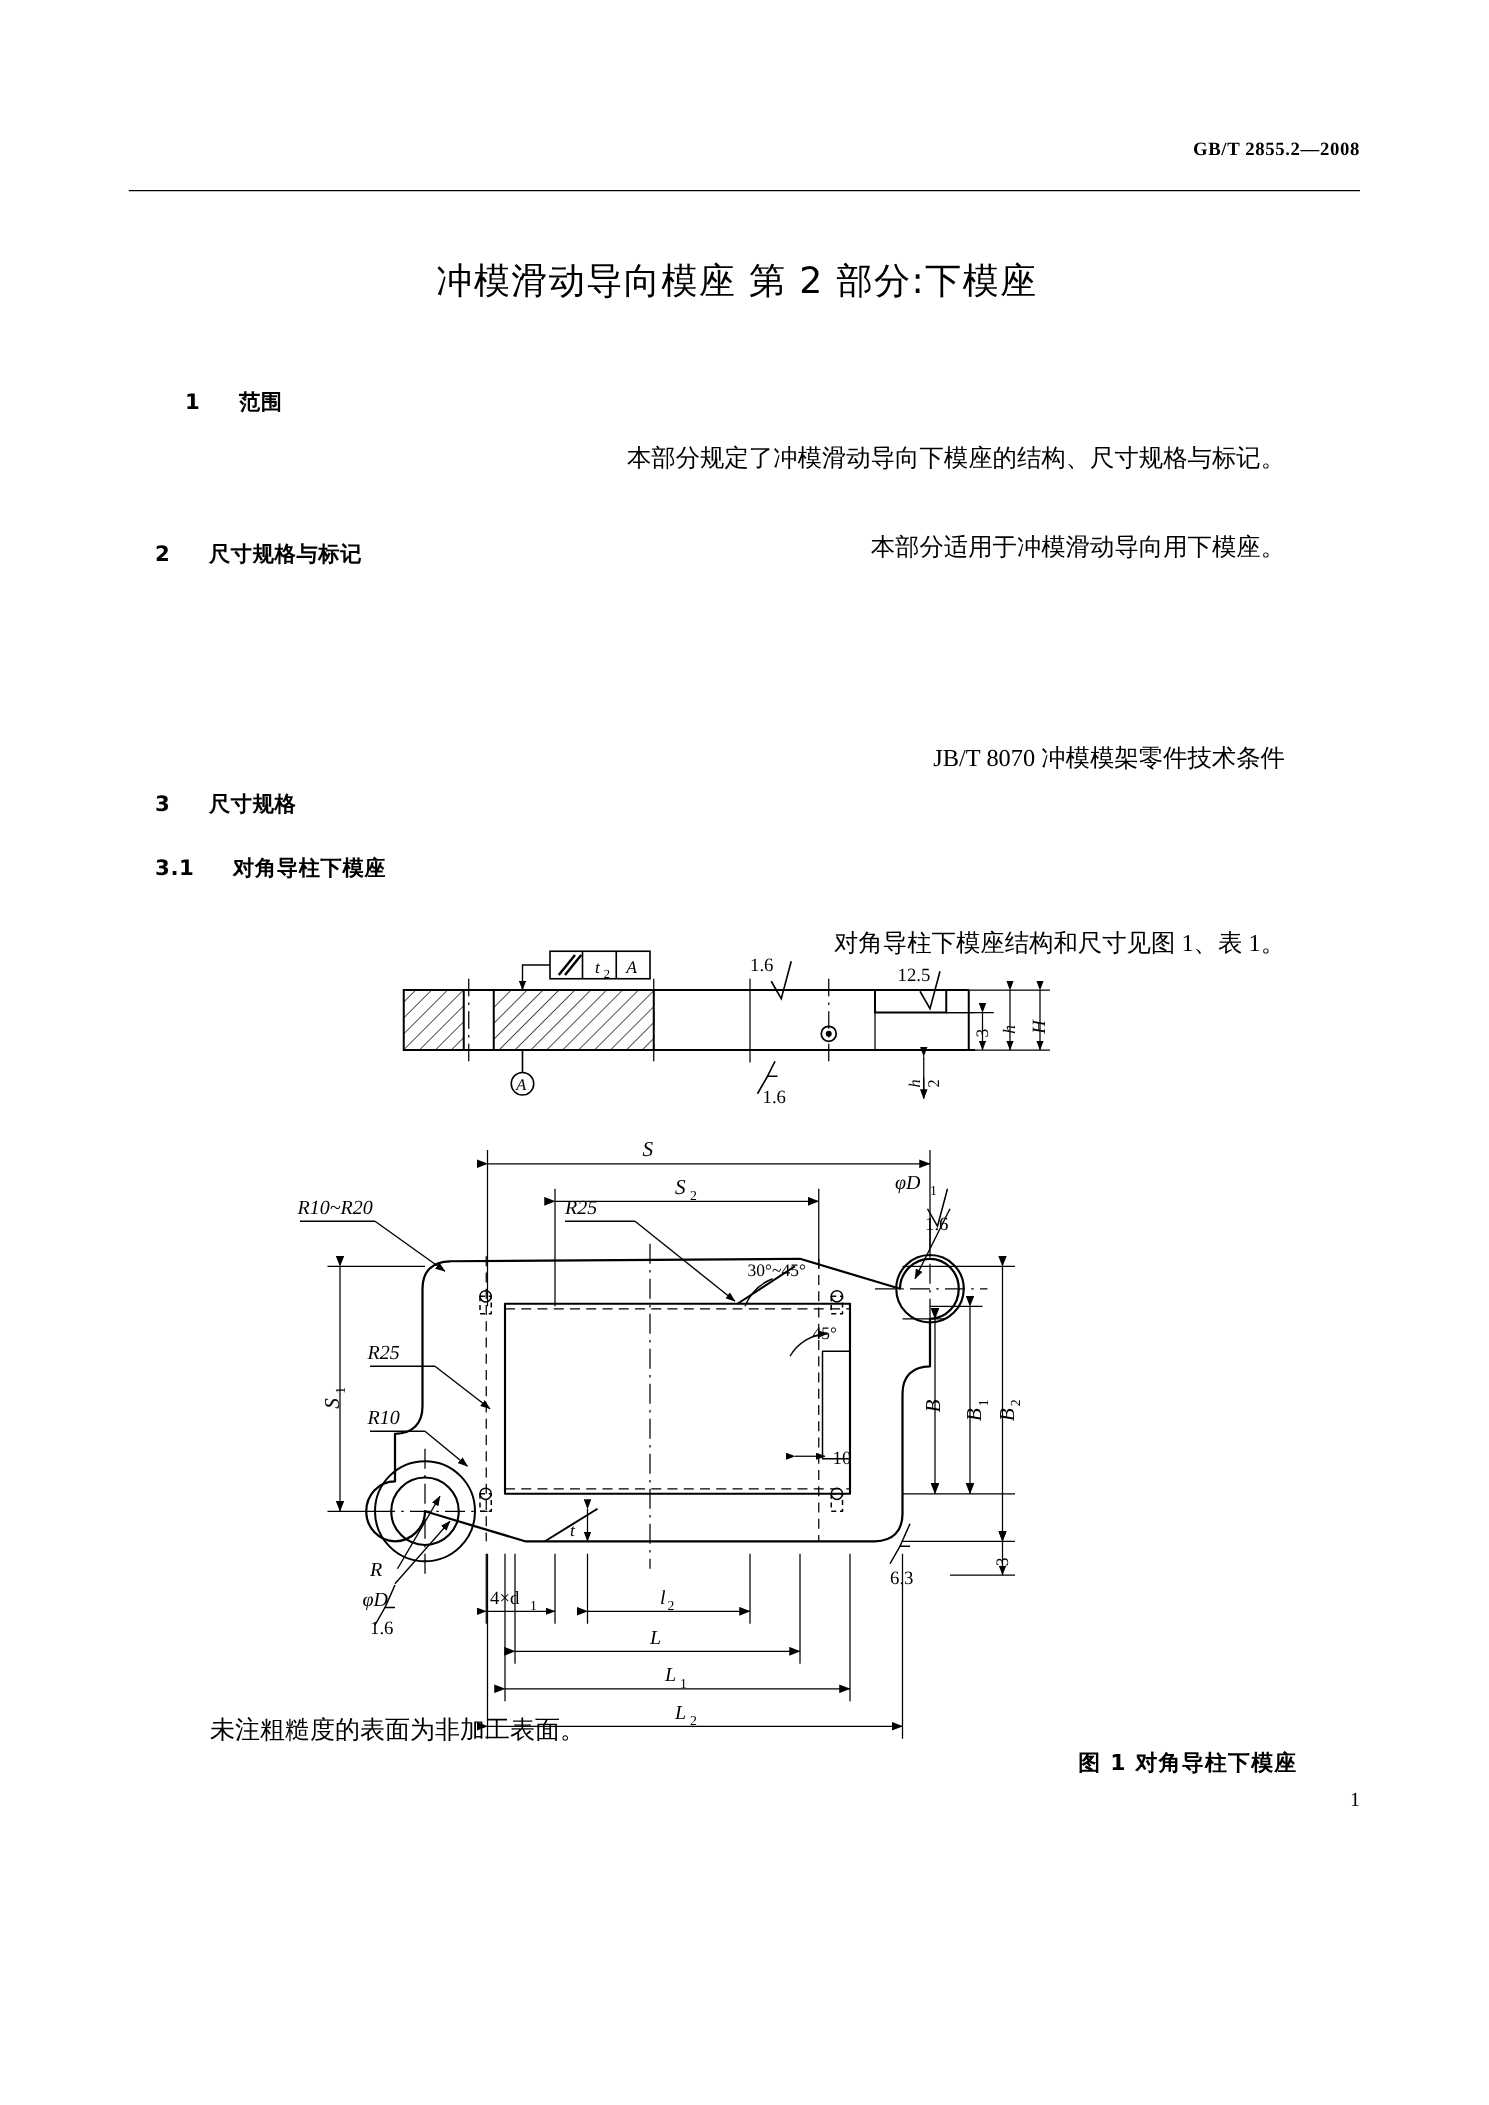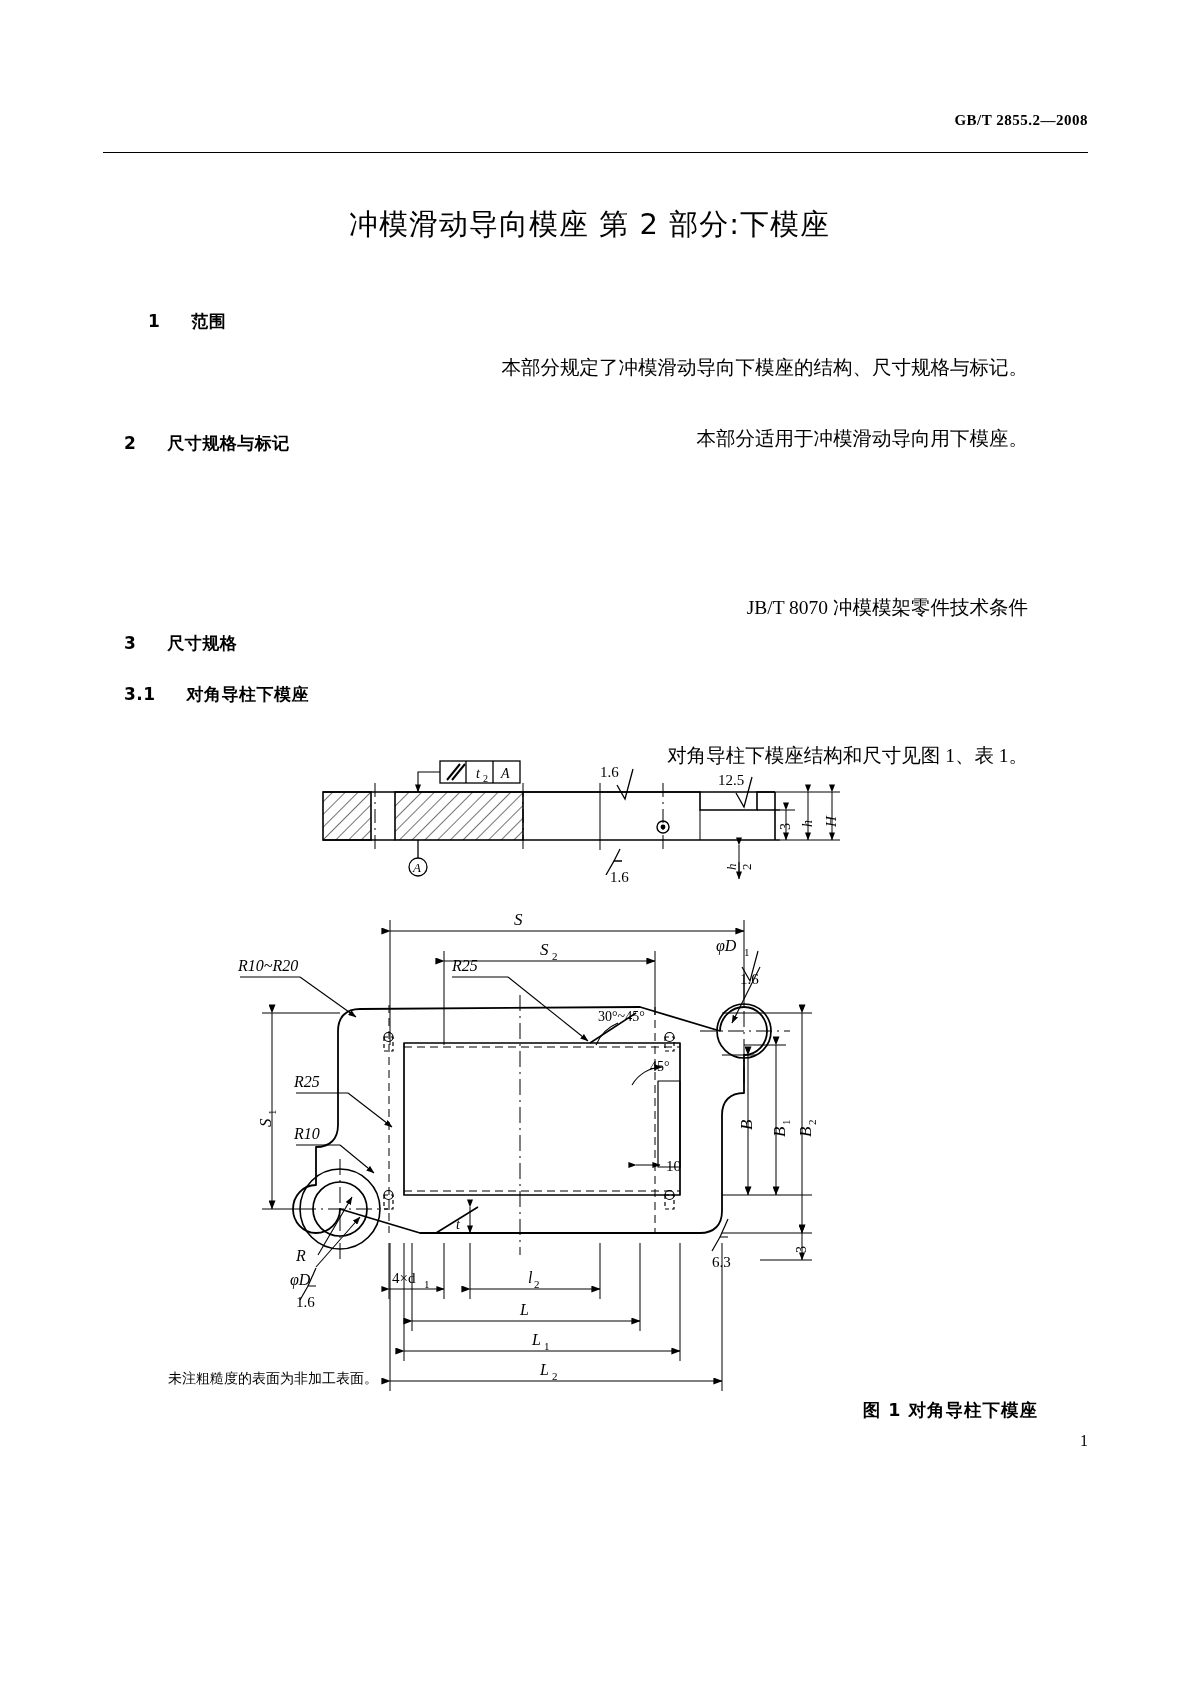--- a/index.html
+++ b/index.html
@@ -20,21 +20,21 @@
   
   .h1{position:absolute;font-family:"DejaVu Sans","Liberation Sans",sans-serif;
       font-weight:bold;font-size:17px;letter-spacing:.5px;}
   .p{position:absolute;font-size:19.5px;line-height:31px;
      font-family:"Liberation Serif","DejaVu Serif",serif;text-align:right;}
   .p.indent{text-indent:39px;}
   .p.just{text-align:justify;text-justify:inter-ideograph;}
 
   
   .figwrap{position:absolute;left:0;top:755px;width:1191px;height:640px;}
-  .fig-note{position:absolute;left:168px;top:1370px;font-size:14px;}
+  .fig-note{position:absolute;left:168px;top:1370px;font-size:20px;}
   .fig-cap{position:absolute;left:0;top:1398px;width:1014px;text-align:right;
            font-family:"DejaVu Sans","Liberation Sans",sans-serif;
            font-weight:bold;font-size:17.5px;letter-spacing:1px;margin-left:24px;}
 
   .pageno{position:absolute;right:103px;top:1432px;font-size:16px;}
 
   svg{display:block;}
   svg text{font-family:"Liberation Serif","DejaVu Serif",serif;}
 </style>
 </head>

